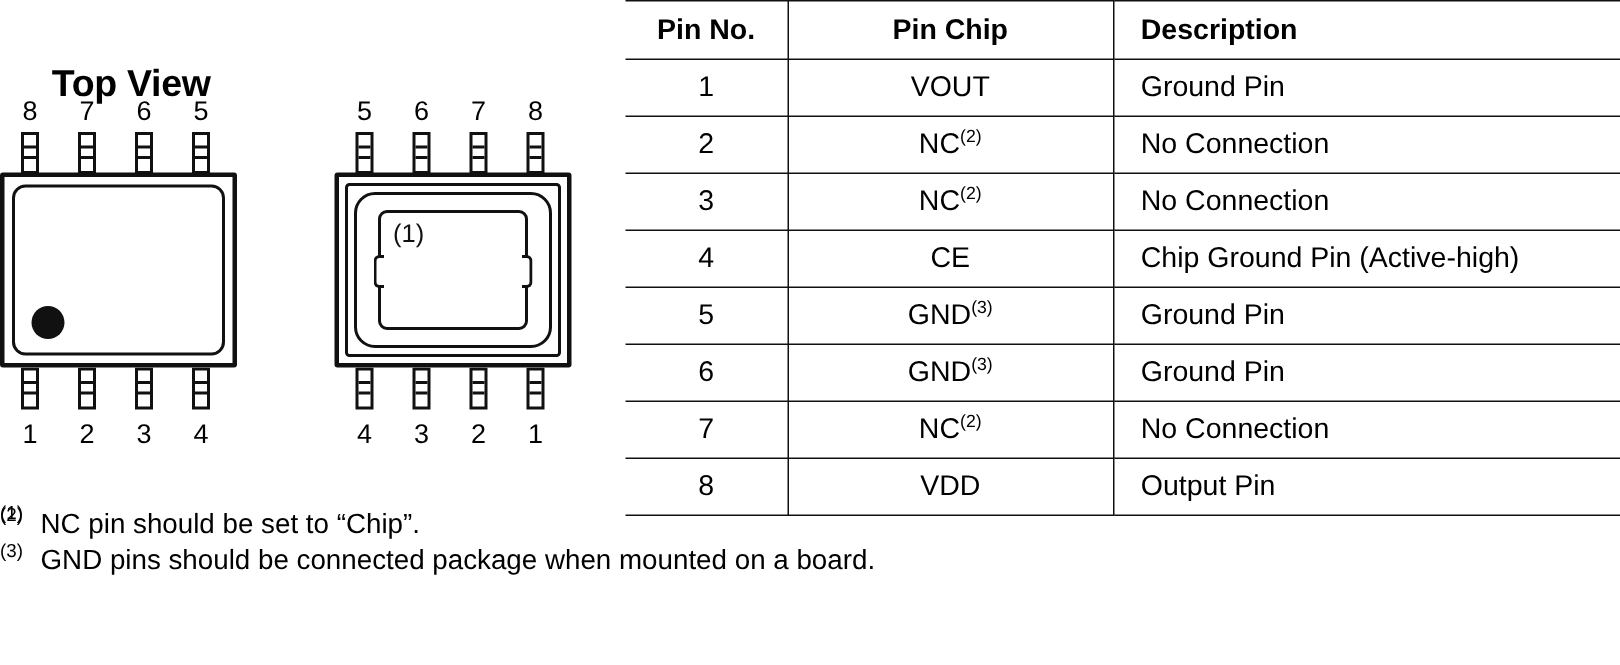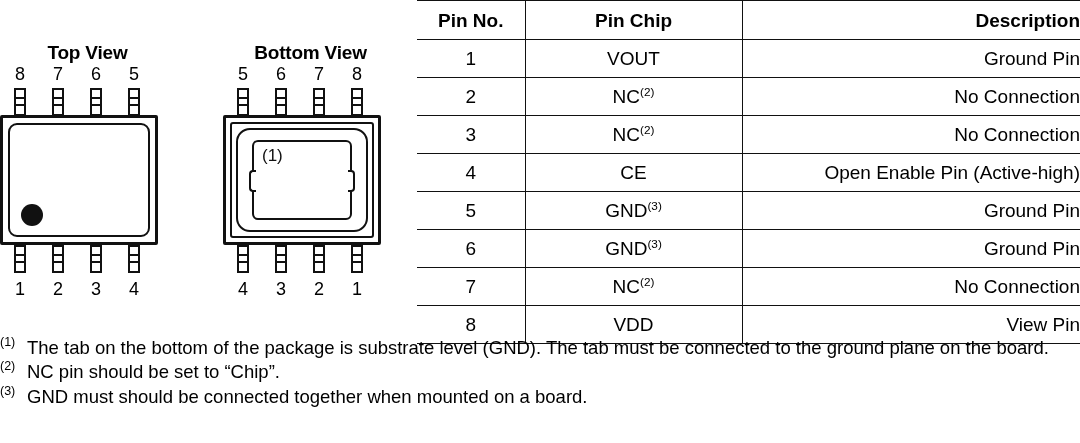--- a/index.html
+++ b/index.html
@@ -25,21 +25,21 @@
   }
   .pkg-view { position: absolute; top: 0; width: 200px; height: 320px; }
   .pkg-view.top  { left: -8px; }
   .pkg-view.bot  { left: 195px; }
 
   .view-title {
     position: absolute;
     top: 42px;
     width: 175px;
     text-align: center;
-    font-size: 19px;
+    font-size: 25px;
     font-weight: bold;
     letter-spacing: -0.2px;
   }
   .pkg-view.top .view-title { left: 8px; }
   .pkg-view.bot .view-title { left: 28px; }
 
   .pinnum {
     position: absolute;
     width: 20px;
     text-align: center;
@@ -145,22 +145,22 @@
     vertical-align: middle;
     line-height: 1;
   }
   #pin-table th.c1, #pin-table td.c1,
   #pin-table th.c2, #pin-table td.c2 {
     border-right: 1.8px solid #111;
   }
   #pin-table th.c1, #pin-table td.c1,
   #pin-table th.c2, #pin-table td.c2 { text-align: center; }
   #pin-table th.c3, #pin-table td.c3 {
-    text-align: right;
-    padding-left: 1px;
+    text-align: left;
+    padding-left: 18px;
   }
   #pin-table thead th {
     font-weight: bold;
     height: 38px;
   }
   #pin-table tbody td { font-weight: normal; }
   #pin-table sup { font-size: 0.62em; vertical-align: super; line-height: 0; }
 
   
   #footnotes {
@@ -211,21 +211,20 @@
     <div class="lead down" style="left:98px"></div>
     <div class="lead down" style="left:136px"></div>
 
     <div class="pinnum botnum" style="left:18px">1</div>
     <div class="pinnum botnum" style="left:56px">2</div>
     <div class="pinnum botnum" style="left:94px">3</div>
     <div class="pinnum botnum" style="left:132px">4</div>
   </div>
 
   <div class="pkg-view bot">
-    <div class="view-title">Bottom View</div>
 
     <div class="pinnum topnum" style="left:38px">5</div>
     <div class="pinnum topnum" style="left:76px">6</div>
     <div class="pinnum topnum" style="left:114px">7</div>
     <div class="pinnum topnum" style="left:152px">8</div>
 
     <div class="lead up" style="left:42px"></div>
     <div class="lead up" style="left:80px"></div>
     <div class="lead up" style="left:118px"></div>
     <div class="lead up" style="left:156px"></div>
@@ -278,42 +277,42 @@
         <td class="c3">No Connection</td>
       </tr>
       <tr>
         <td class="c1">3</td>
         <td class="c2"><span>NC</span><sup>(2)</sup></td>
         <td class="c3">No Connection</td>
       </tr>
       <tr>
         <td class="c1">4</td>
         <td class="c2"><span>CE</span></td>
-        <td class="c3">Open Enable Pin (Active-high)</td>
+        <td class="c3">Chip Ground Pin (Active-high)</td>
       </tr>
       <tr>
         <td class="c1">5</td>
         <td class="c2"><span>GND</span><sup>(3)</sup></td>
         <td class="c3">Ground Pin</td>
       </tr>
       <tr>
         <td class="c1">6</td>
         <td class="c2"><span>GND</span><sup>(3)</sup></td>
         <td class="c3">Ground Pin</td>
       </tr>
       <tr>
         <td class="c1">7</td>
         <td class="c2"><span>NC</span><sup>(2)</sup></td>
         <td class="c3">No Connection</td>
       </tr>
       <tr>
         <td class="c1">8</td>
         <td class="c2"><span>VDD</span></td>
-        <td class="c3">View Pin</td>
+        <td class="c3">Output Pin</td>
       </tr>
     </tbody>
 </table>
 
 <div id="footnotes">
-    <p class="fn"><span class="mark">(1)</span><span>The tab on the bottom of the package is substrate level (GND). The tab must be connected to the ground plane on the board.</span></p>
+    <p class="fn"><span class="mark">(1)</span></p>
     <p class="fn"><span class="mark">(2)</span><span>NC pin should be set to “Chip”.</span></p>
-    <p class="fn"><span class="mark">(3)</span><span>GND must should be connected together when mounted on a board.</span></p>
+    <p class="fn"><span class="mark">(3)</span><span>GND pins should be connected package when mounted on a board.</span></p>
   </div>
 
 </body></html>

